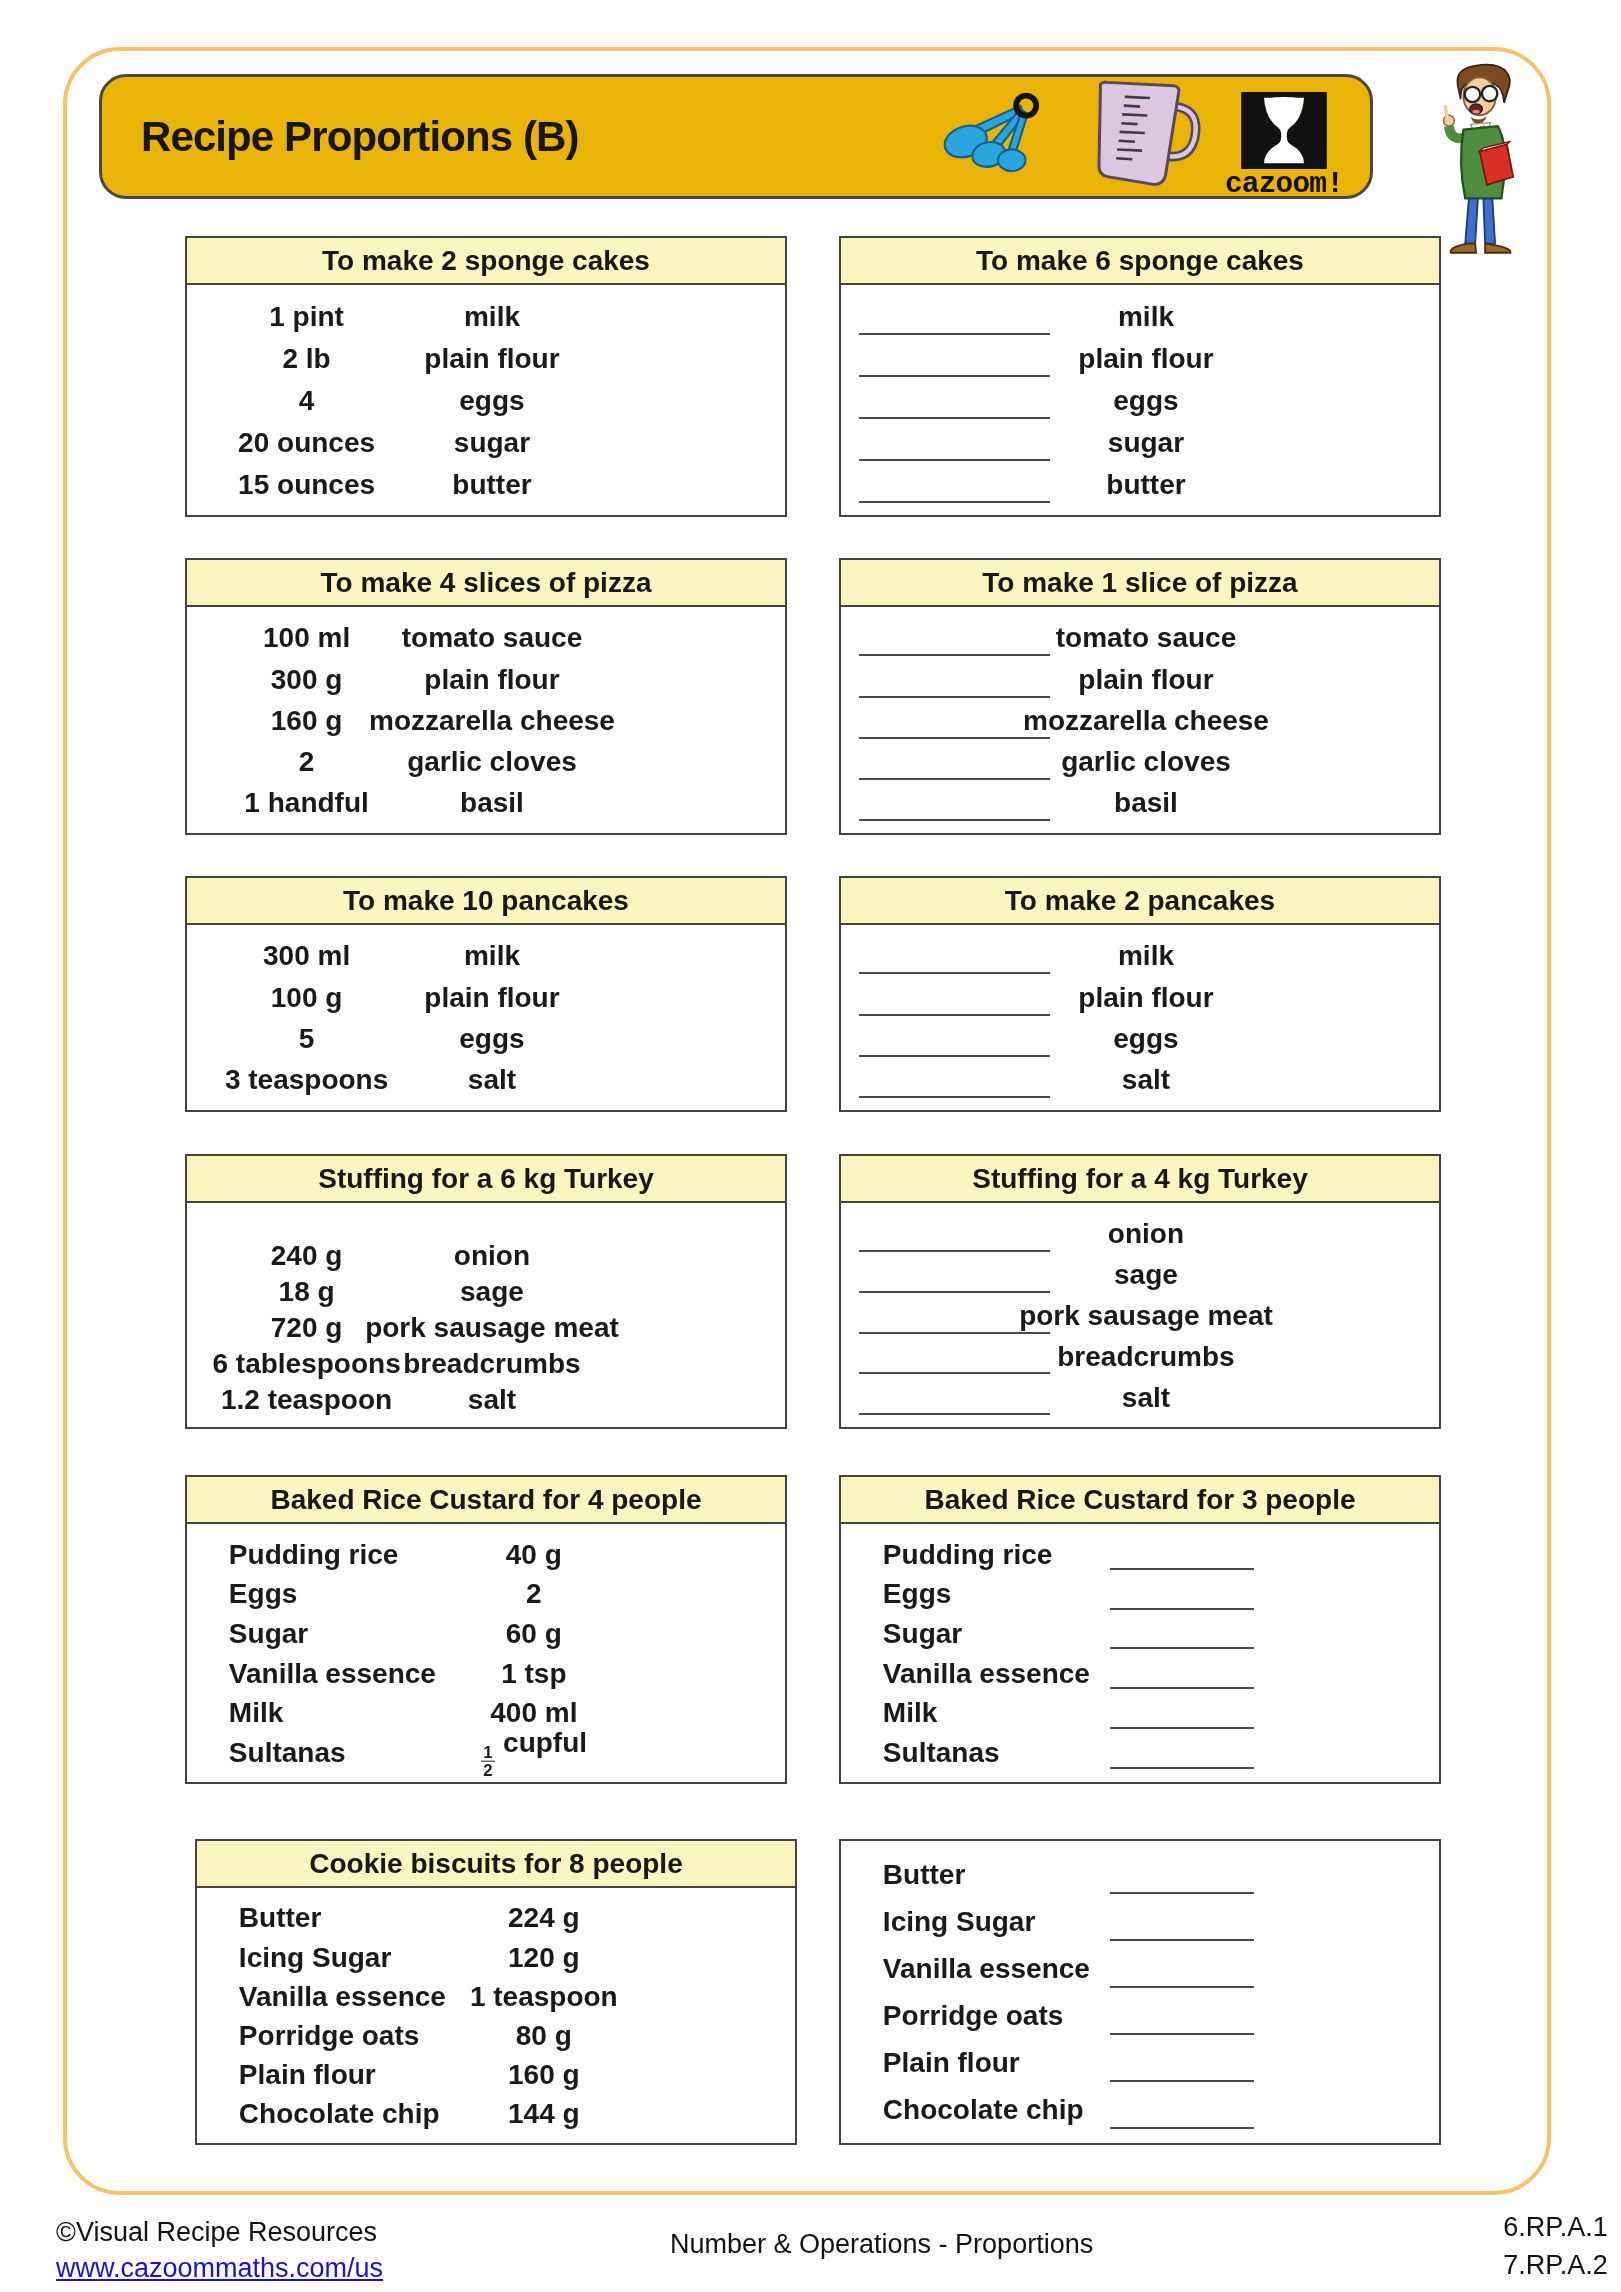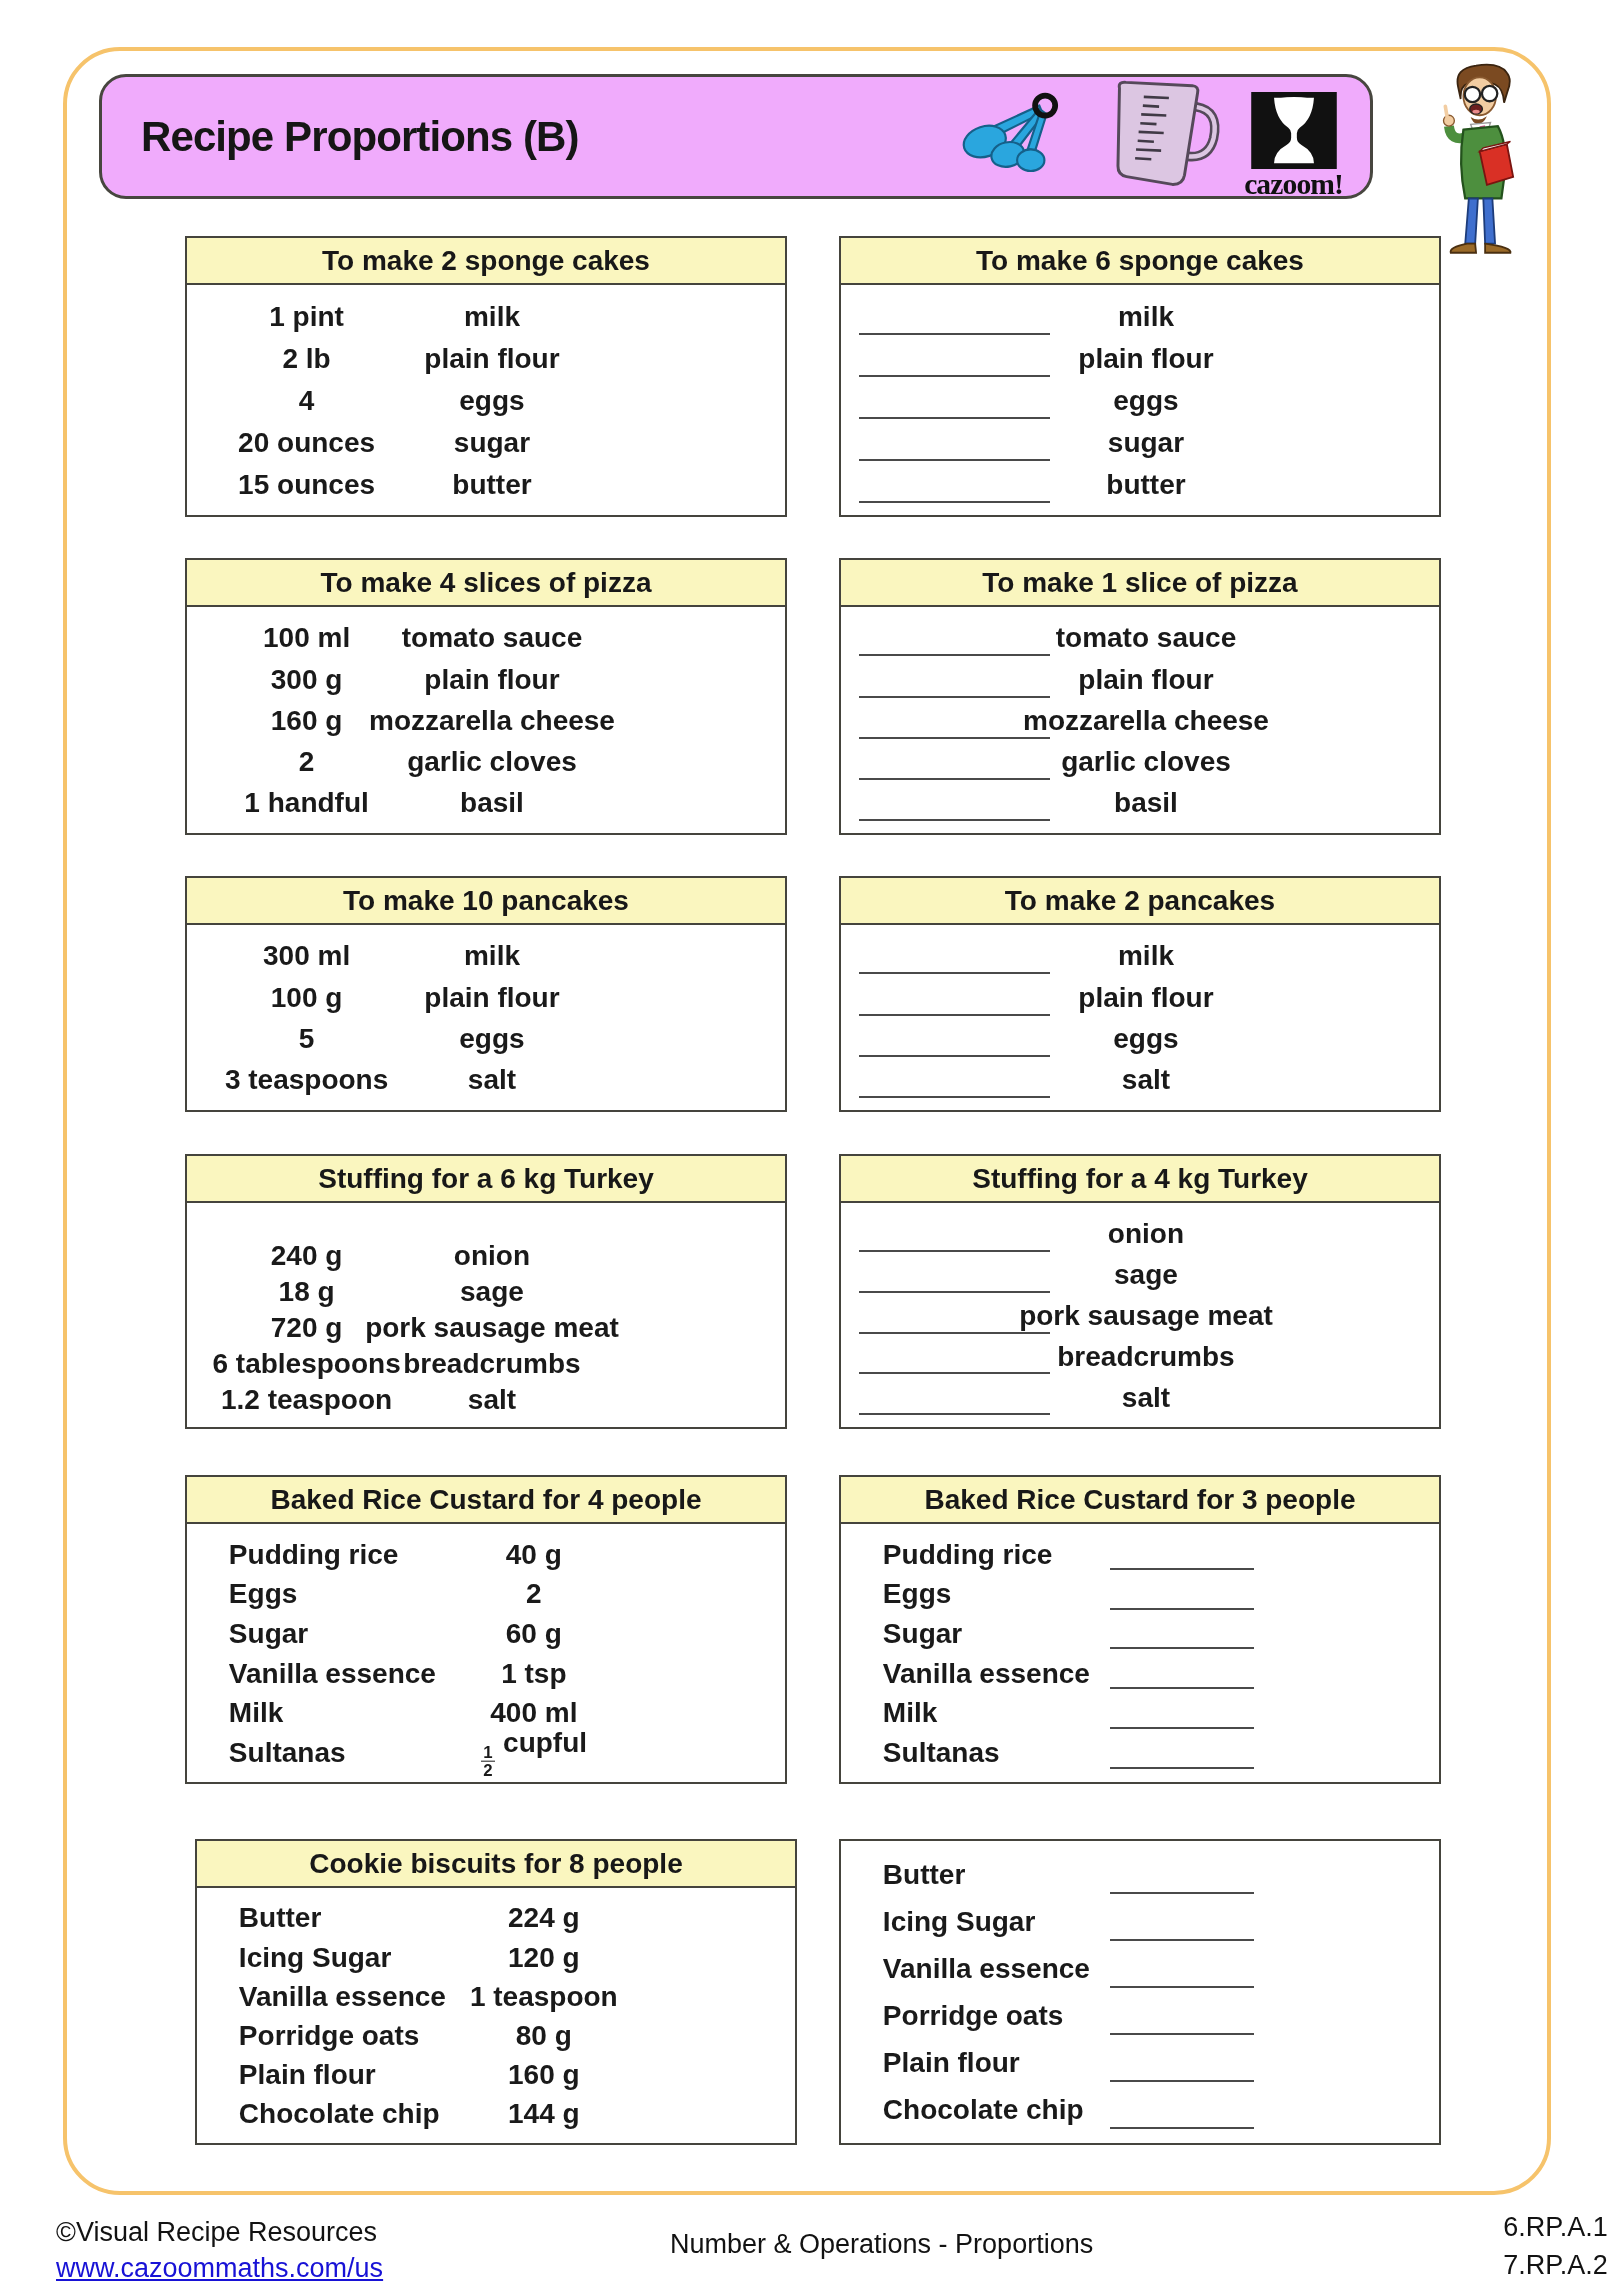--- a/index.html
+++ b/index.html
@@ -7,27 +7,27 @@
     position:relative;width:1622px;height:2293px;background:#ffffff;overflow:hidden;
     font-family:"Liberation Sans","DejaVu Sans",sans-serif;color:#1a1a1a;
   }
   .frame{
     position:absolute;left:63px;top:47px;width:1488px;height:2148px;
     border:4.5px solid #f6c36b;border-radius:57px;box-sizing:border-box;
   }
   
   .header-box{
     position:absolute;left:99px;top:74px;width:1274px;height:125px;box-sizing:border-box;
-    background:#f0abfc;border:3.6px solid #47463f;border-radius:27px;
+    background:#eab308;border:3.6px solid #47463f;border-radius:27px;
     display:flex;align-items:center;justify-content:space-between;padding:0 27px 0 39px;
   }
   .page-title{margin:0;font-size:42px;font-weight:700;letter-spacing:-0.9px;color:#161616;}
   .header-icons{display:flex;align-items:center;gap:19.7px;}
   .logo{display:flex;flex-direction:column;align-items:center;transform:translateY(9px);}
-  .logo-text{font-family:Liberation Serif, serif;font-weight:700;font-size:29.6px;letter-spacing:-0.9px;color:#111;line-height:1;margin-top:1px;}
+  .logo-text{font-family:Liberation Mono, monospace;font-weight:700;font-size:29.6px;letter-spacing:-0.9px;color:#111;line-height:1;margin-top:1px;}
   
   .box{
     position:absolute;background:#fff;border:2.7px solid #45443d;box-sizing:border-box;
     display:flex;flex-direction:column;
   }
   .box-title{
     flex:0 0 45px;background:#faf6bf;border-bottom:2.7px solid #45443d;
     display:flex;align-items:center;justify-content:center;
     font-size:28px;font-weight:700;color:#181818;
   }

